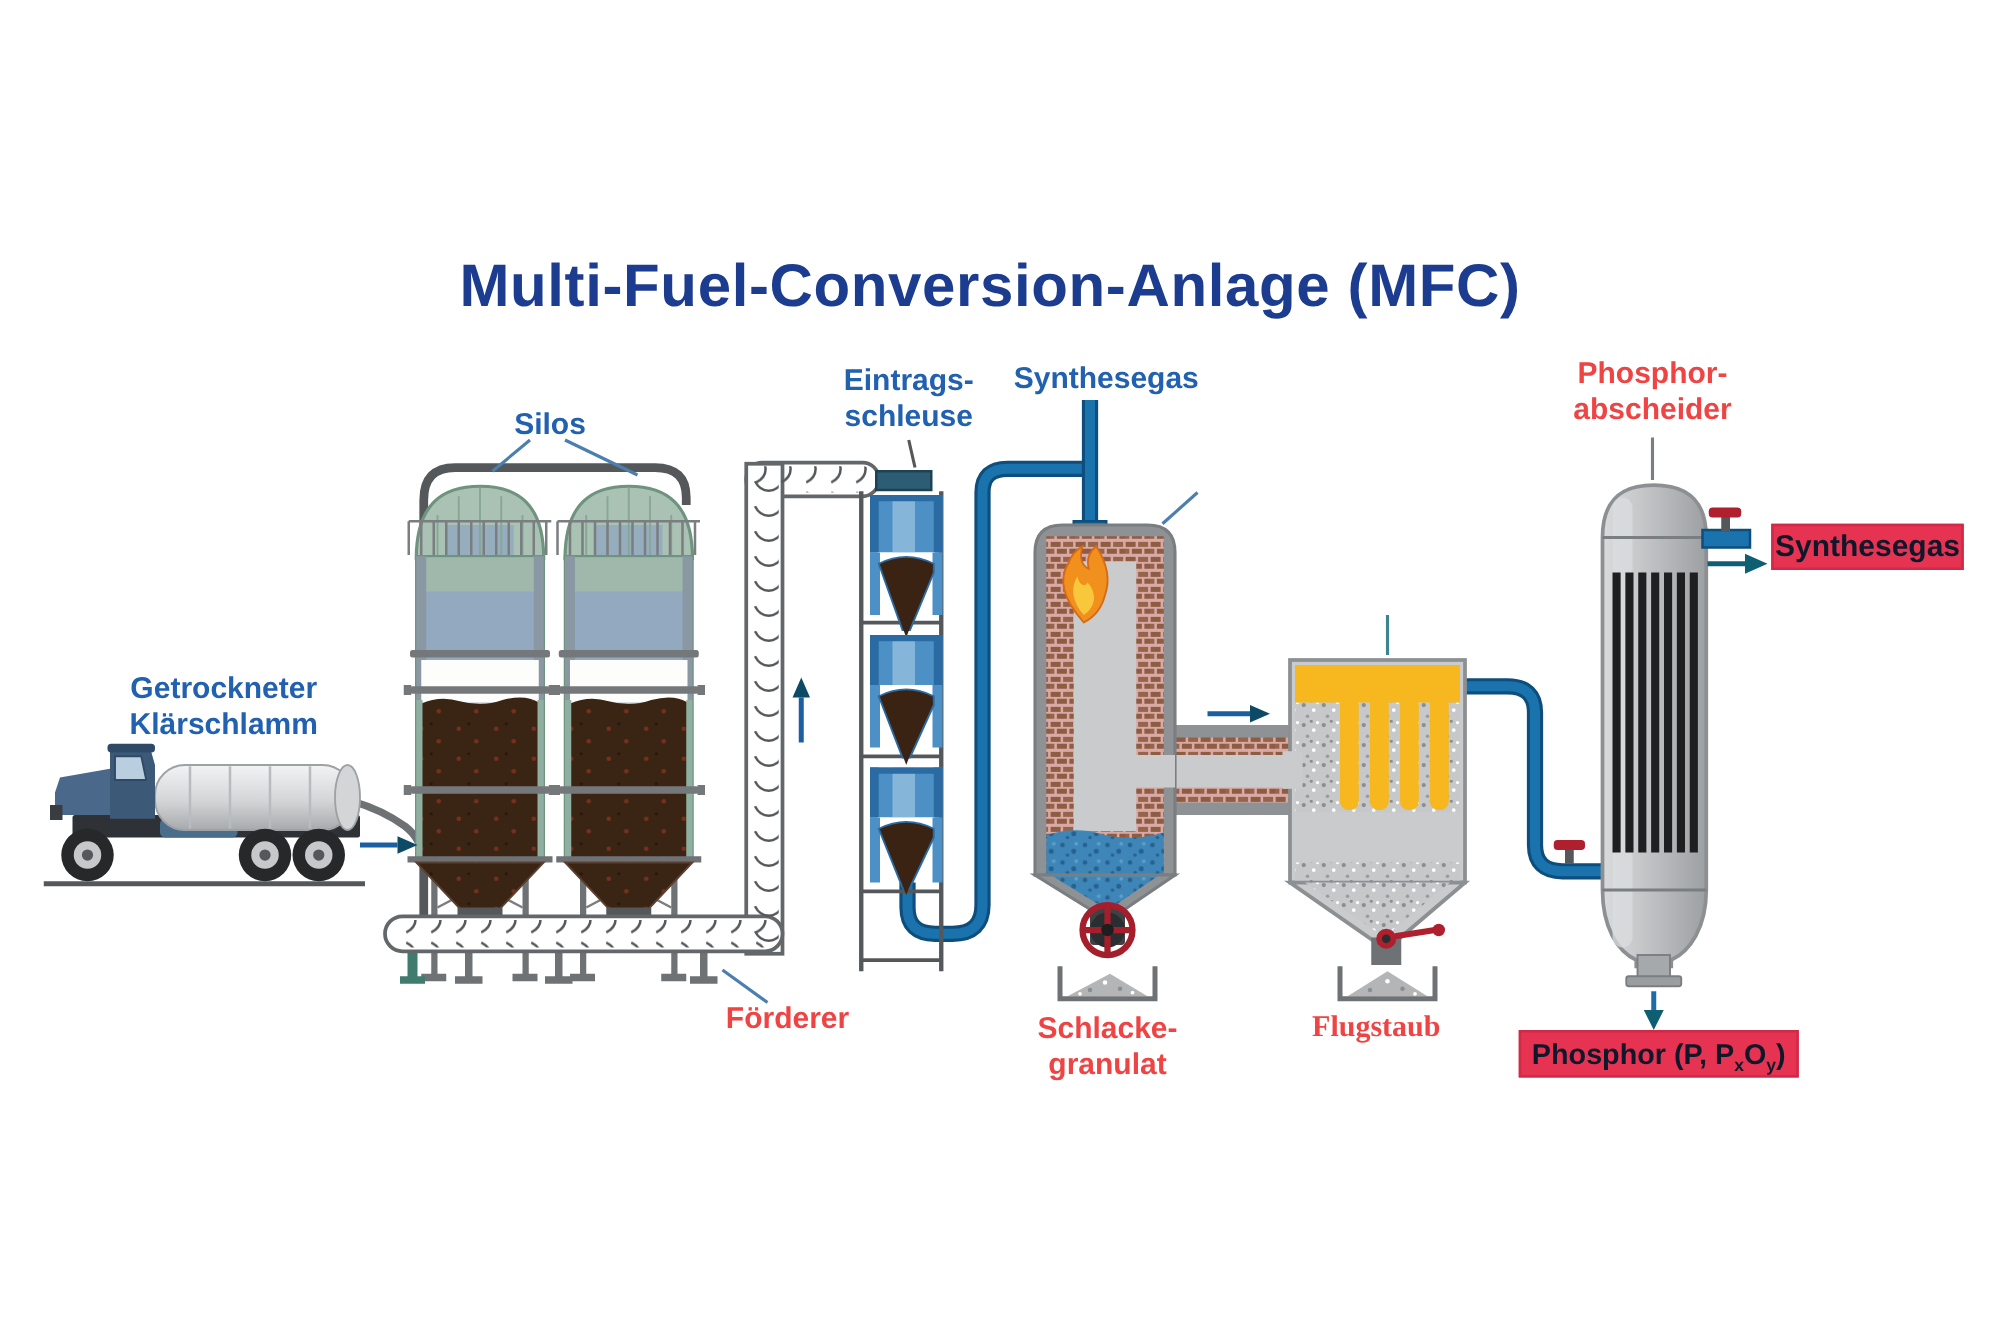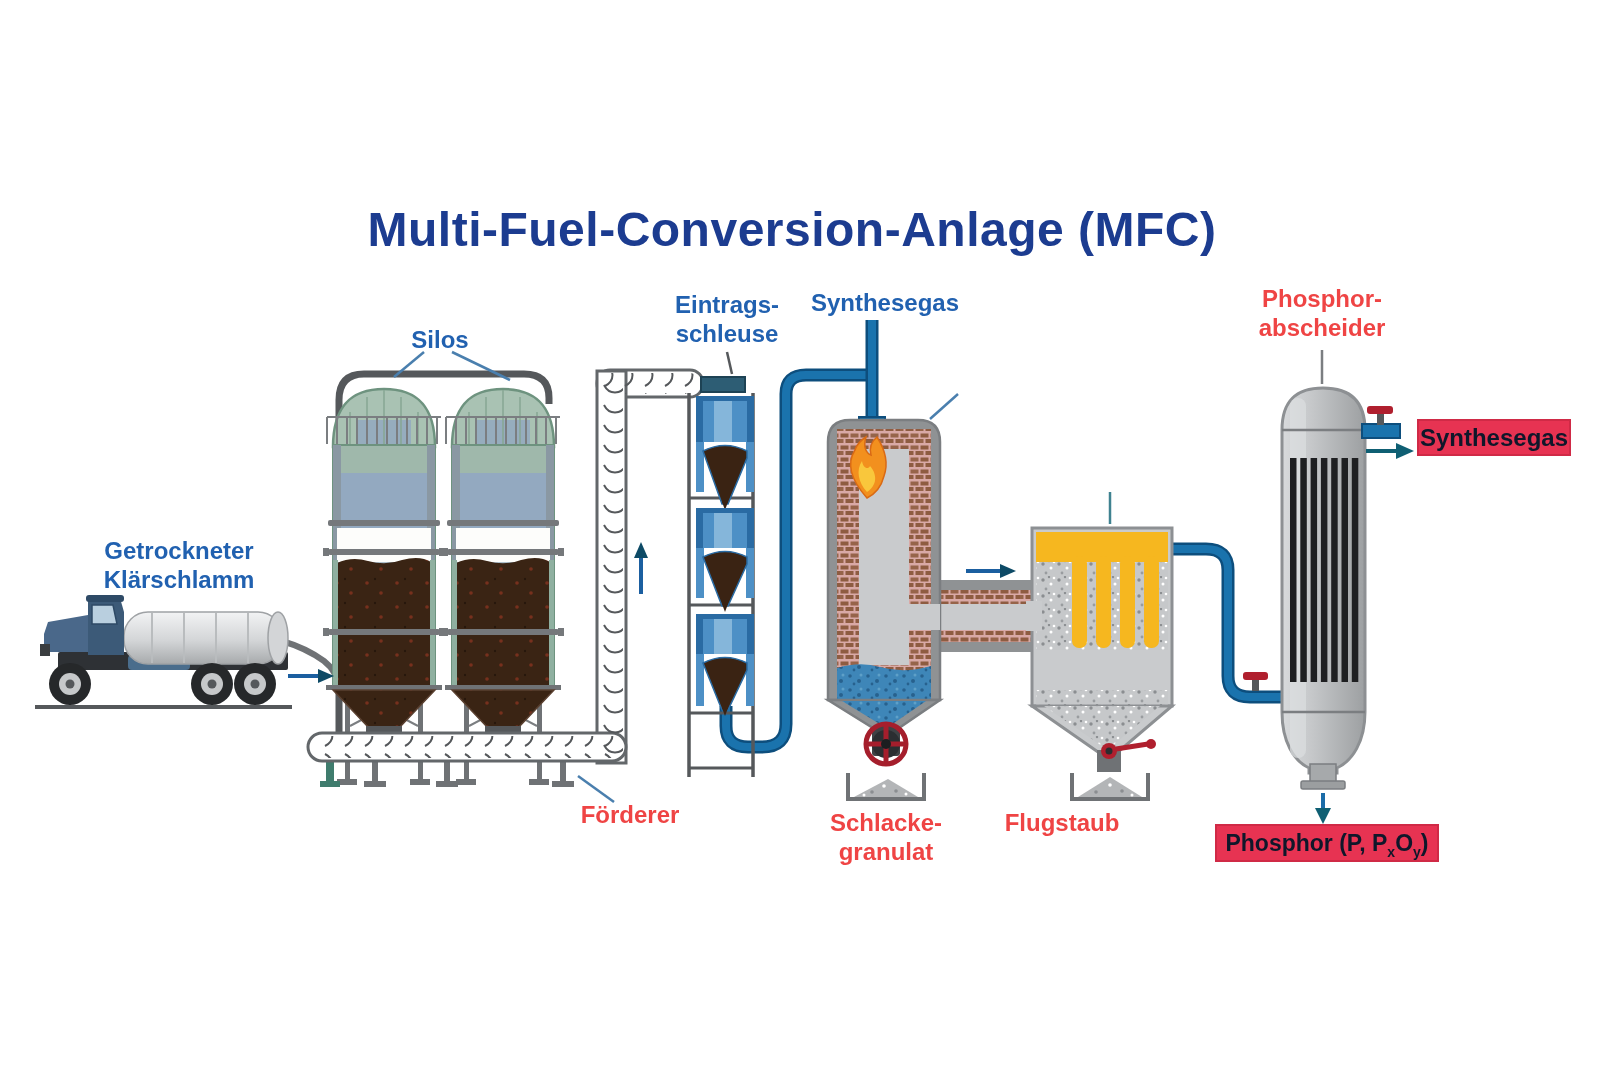--- a/index.html
+++ b/index.html
@@ -385,21 +385,21 @@
 
 <div class="label indigo" style="left:560px; top:800px; width:140px;">
   <span class="l">Förderer</span>
 </div>
 
 <div class="label indigo" style="left:796px; top:808px; width:180px;">
   <span class="l">Schlacke-</span>
   <span class="l">granulat</span>
 </div>
 
-<div class="label indigo" style="left:982px; top:808px; width:160px;">
+<div class="label indigo" style="left:1021px; top:808px; width:160px;font-family:Liberation Serif, serif;">
   <span class="l">Flugstaub</span>
 </div>
 
 <div class="badge" style="left:1417px; top:419px; width:154px; height:37px;">
   <span>Synthesegas</span>
 </div>
 
 <div class="badge" style="left:1215px; top:824px; width:224px; height:38px; font-size:23px;justify-content:center;">
   <span><span>Phosphor (P, P</span><sub>x</sub><span>O</span><sub>y</sub><span>)</span></span>
 </div>

